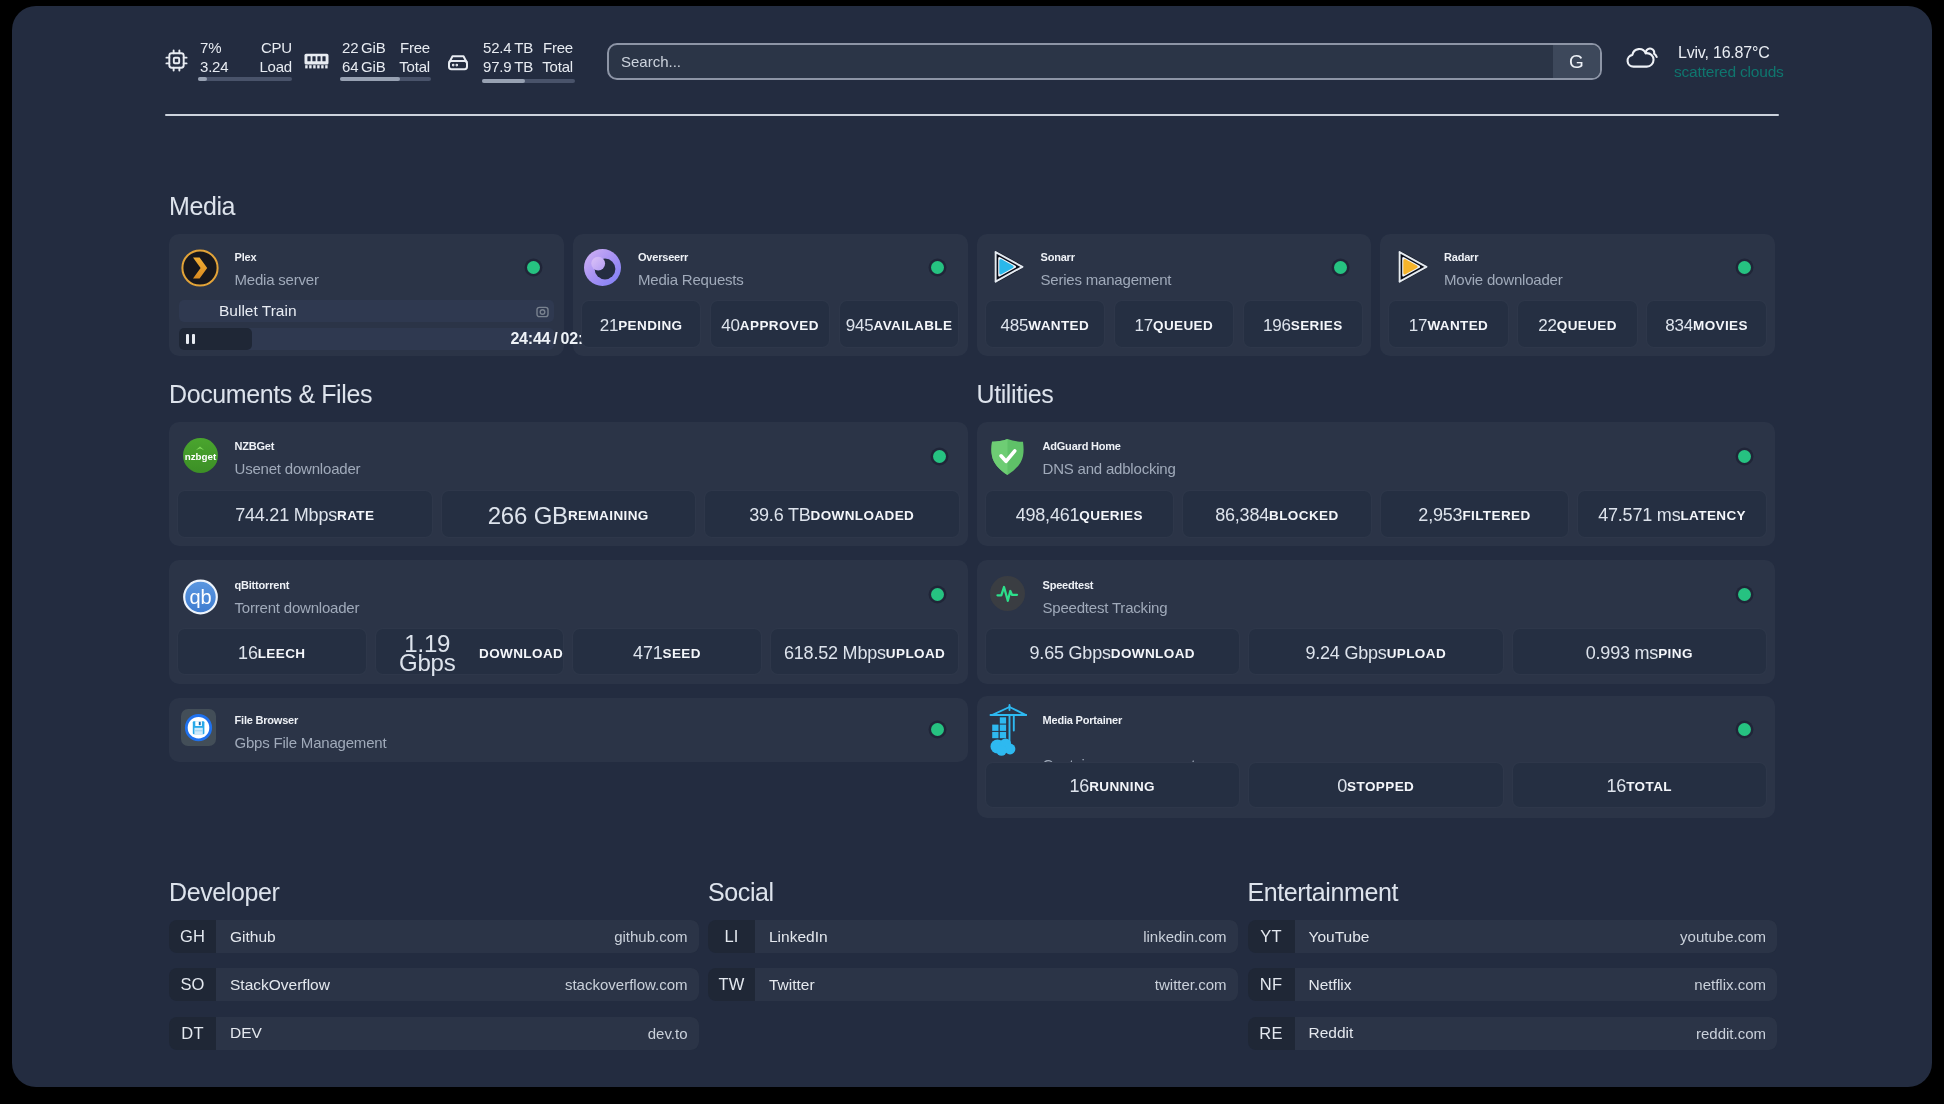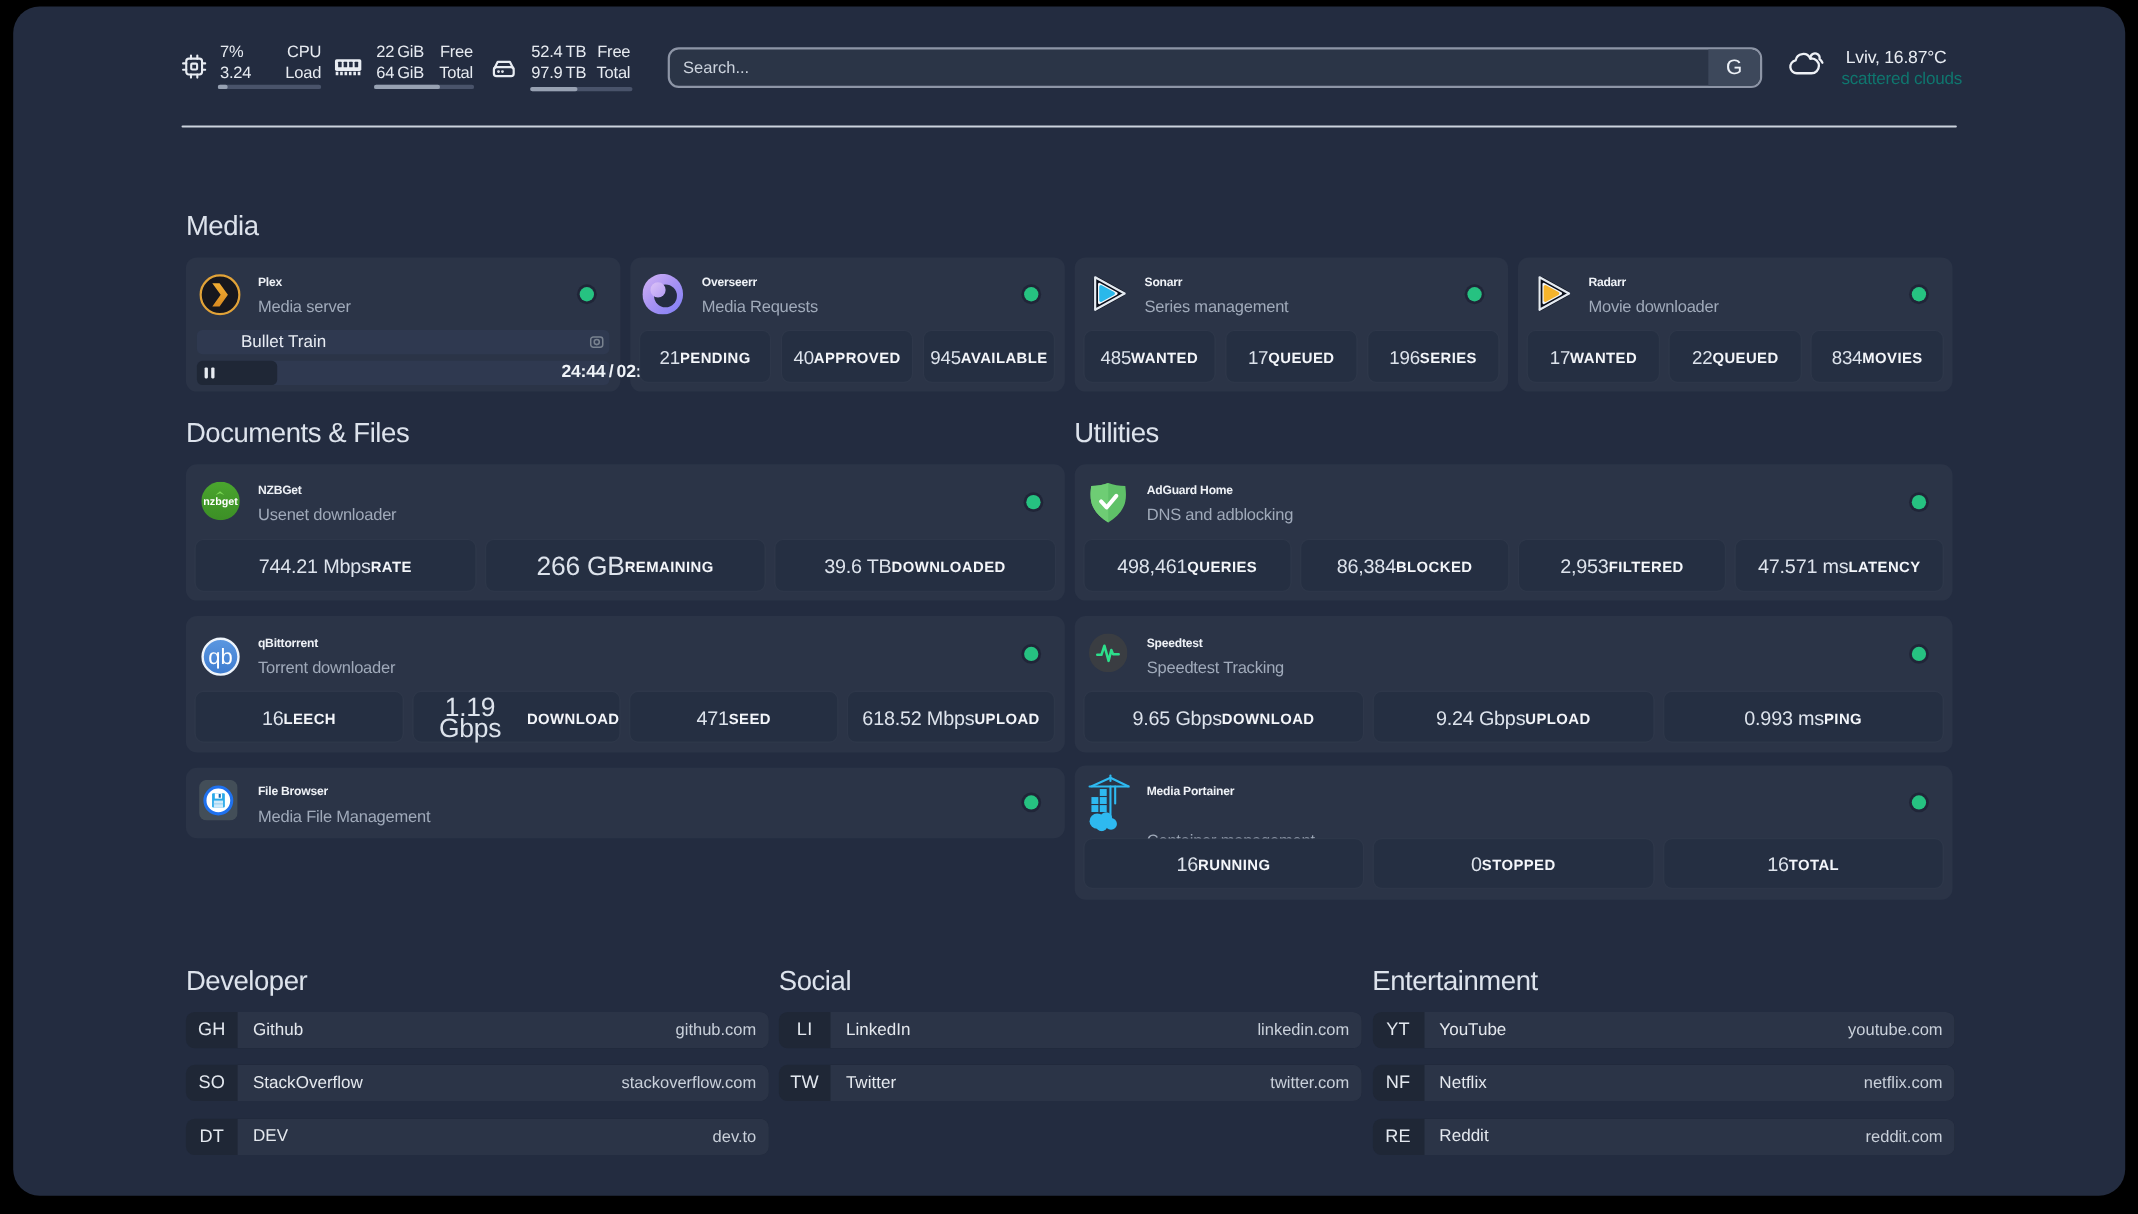--- a/index.html
+++ b/index.html
@@ -291,21 +291,21 @@
 <div style="position:absolute;left:181px;top:709px"><svg width="35" height="37" viewBox="0 0 35 37">
       <rect x="0" y="0" width="35" height="37" rx="7" fill="#434e58"></rect>
       <circle cx="17.5" cy="18.7" r="12.2" fill="#ffffff" stroke="#1f71ee" stroke-width="2.8"></circle>
       <rect x="11.8" y="12.2" width="11.6" height="13" rx="1" fill="#29a9e9"></rect>
       <rect x="14.3" y="12.2" width="6.6" height="4.8" fill="#ffffff"></rect>
       <rect x="17.8" y="12.8" width="1.9" height="3.4" fill="#1668b0"></rect>
       <rect x="13.4" y="18.8" width="8.4" height="6.4" fill="#cfe9fa"></rect>
       <rect x="13.4" y="21.2" width="8.4" height="1.1" fill="#9fd4f2"></rect>
     </svg></div>
 <div class="ct" style="left:234.5px;top:711px">File Browser</div>
-<div class="cs" style="left:234.5px;top:734px">Media File Management</div>
+<div class="cs" style="left:234.5px;top:734px">Gbps File Management</div>
 <div class="dot" style="left:930.5px;top:722.5px"></div>
 <div style="position:absolute;left:988.5px;top:702px"><svg width="38" height="54" viewBox="0 0 38 54">
       <g stroke="#2eb9f0" stroke-width="1.9" fill="none" stroke-linecap="round">
         <path d="M20.5 3 V8"></path>
         <path d="M20.5 5 L3.5 12.8"></path>
         <path d="M20.5 5 L36.5 12.8"></path>
         <path d="M1.5 13 H37.5"></path>
         <path d="M20.5 13 V42"></path>
         <path d="M24.8 13 V28.5"></path>
       </g>

